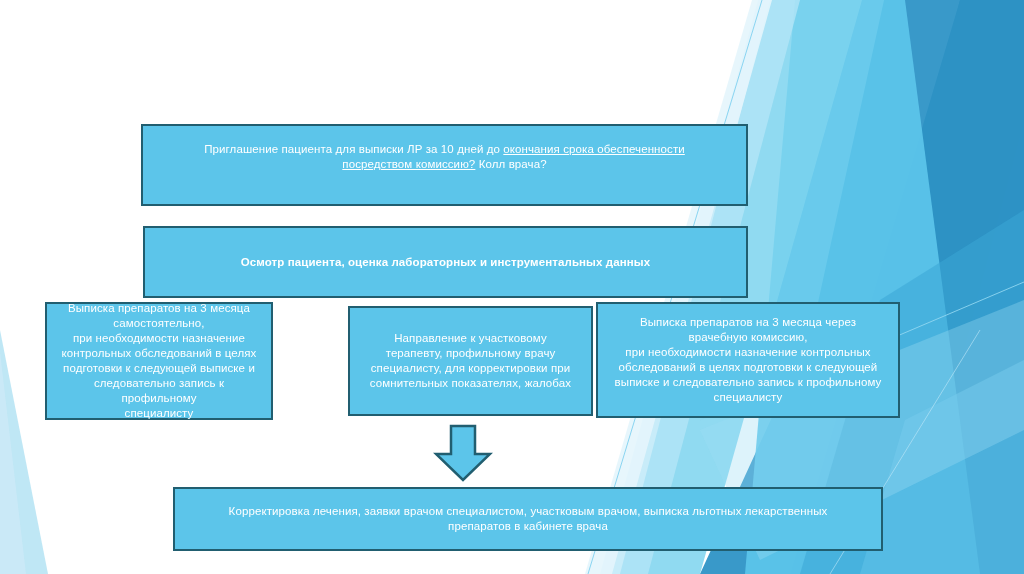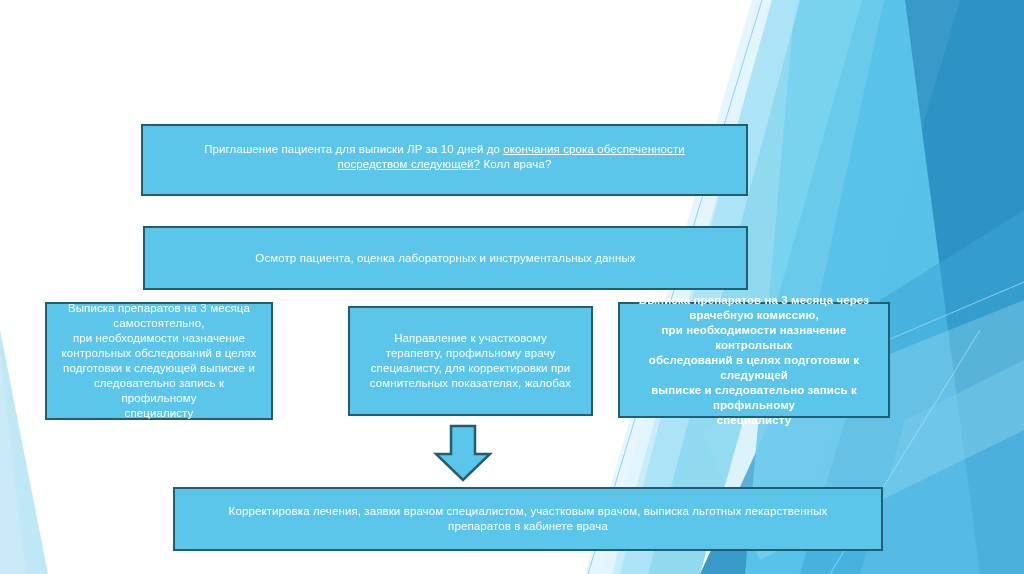--- a/index.html
+++ b/index.html
@@ -28,25 +28,25 @@
     color:#ffffff;
     font-size:11.5px;
     line-height:15px;
     letter-spacing:.1px;
     padding:4px 8px;
   }
   .node .txt{display:block;width:100%;}
   .u{text-decoration:underline;}
 
   
-  #node-invite{left:141px;top:124px;width:607px;height:72px;align-items:flex-start;padding-top:16px;}
-  #node-exam{left:143px;top:226px;width:605px;height:64px;}
+  #node-invite{left:141px;top:124px;width:607px;height:82px;align-items:flex-start;padding-top:16px;}
+  #node-exam{left:143px;top:226px;width:605px;height:72px;font-weight:bold;}
   #node-self{left:45px;top:302px;width:228px;height:118px;}
   #node-referral{left:348px;top:306px;width:245px;height:110px;}
-  #node-commission{left:618px;top:302px;width:272px;height:116px;font-weight:bold;}
+  #node-commission{left:596px;top:302px;width:304px;height:116px;}
   #node-correction{left:133px;top:487px;width:710px;height:64px;margin-left:40px;}
 
   #arrow-down{position:absolute;left:433px;top:424px;width:60px;height:58px;}
 
   .nowrap-lines{white-space:pre-line;}
 </style>
 </head>
 <body>
 
 <div id="slide">
@@ -69,21 +69,21 @@
     <polygon points="700,430 1024,300 1024,430 760,560" fill="#9fdcf3" opacity="0.35"></polygon>
 
     <path d="M762,0 L588,574" stroke="#7fd0ef" stroke-width="1" fill="none" opacity="0.9"></path>
     <path d="M700,420 L1024,282" stroke="#8fd6f1" stroke-width="1" fill="none" opacity="0.9"></path>
     <path d="M980,330 L830,574" stroke="#bfe8f8" stroke-width="1" fill="none" opacity="0.6"></path>
   </svg>
 
   <div class="node" id="node-invite">
     <span class="txt">
       <span>Приглашение пациента  для выписки ЛР за 10 дней до </span><span class="u">окончания срока обеспеченности</span><br>
-      <span class="u">посредством следующей?</span><span> Колл врача?</span>
+      <span class="u">посредством комиссию?</span><span> Колл врача?</span>
     </span>
   </div>
 
   <div class="node" id="node-exam">
     <span class="txt">Осмотр пациента, оценка лабораторных и  инструментальных данных</span>
   </div>
 
   <div class="node" id="node-self">
     <span class="txt nowrap-lines">Выписка препаратов на 3 месяца
 самостоятельно,

